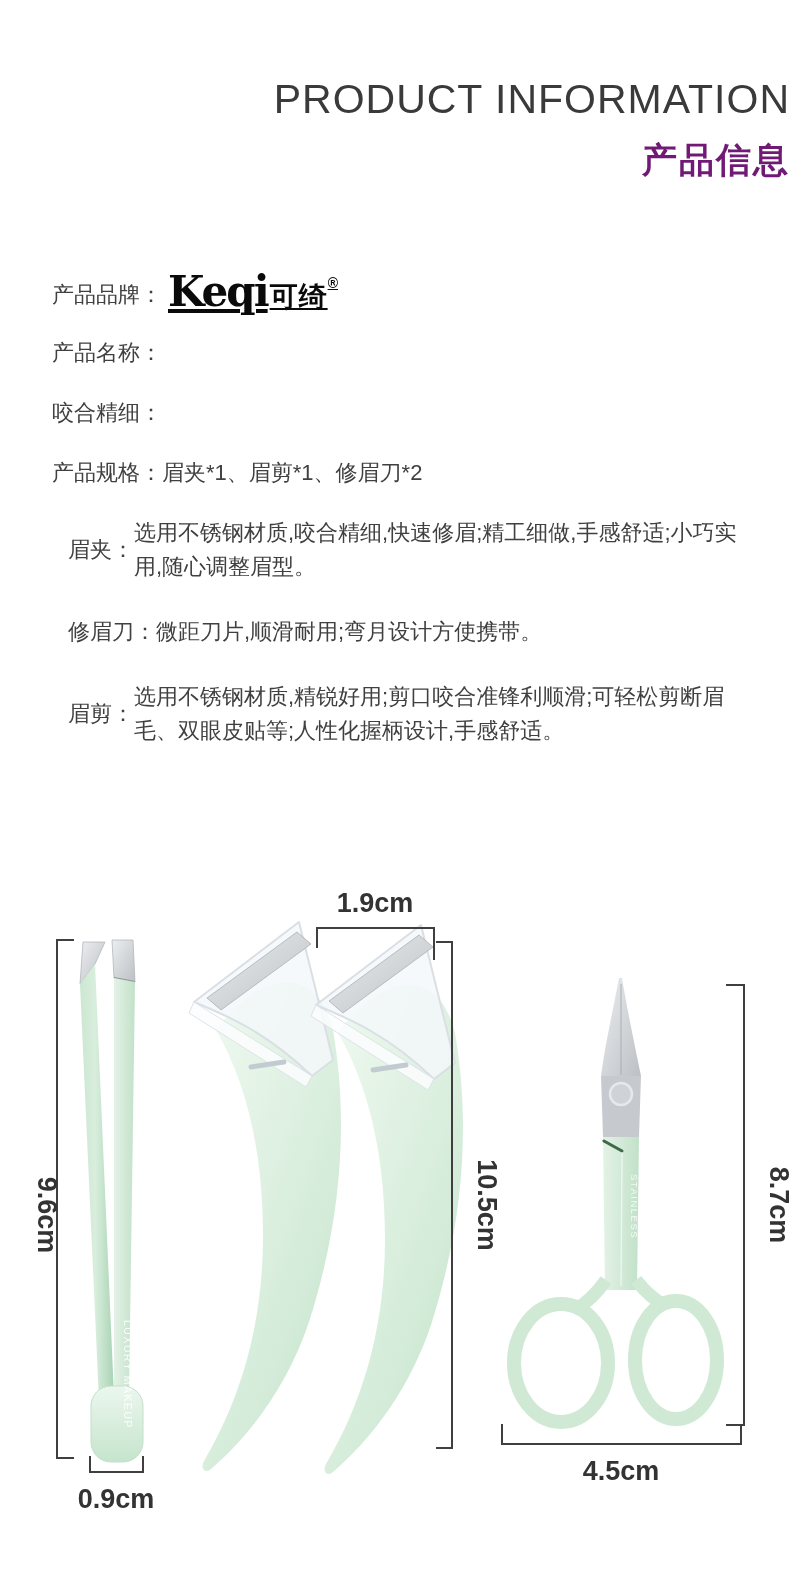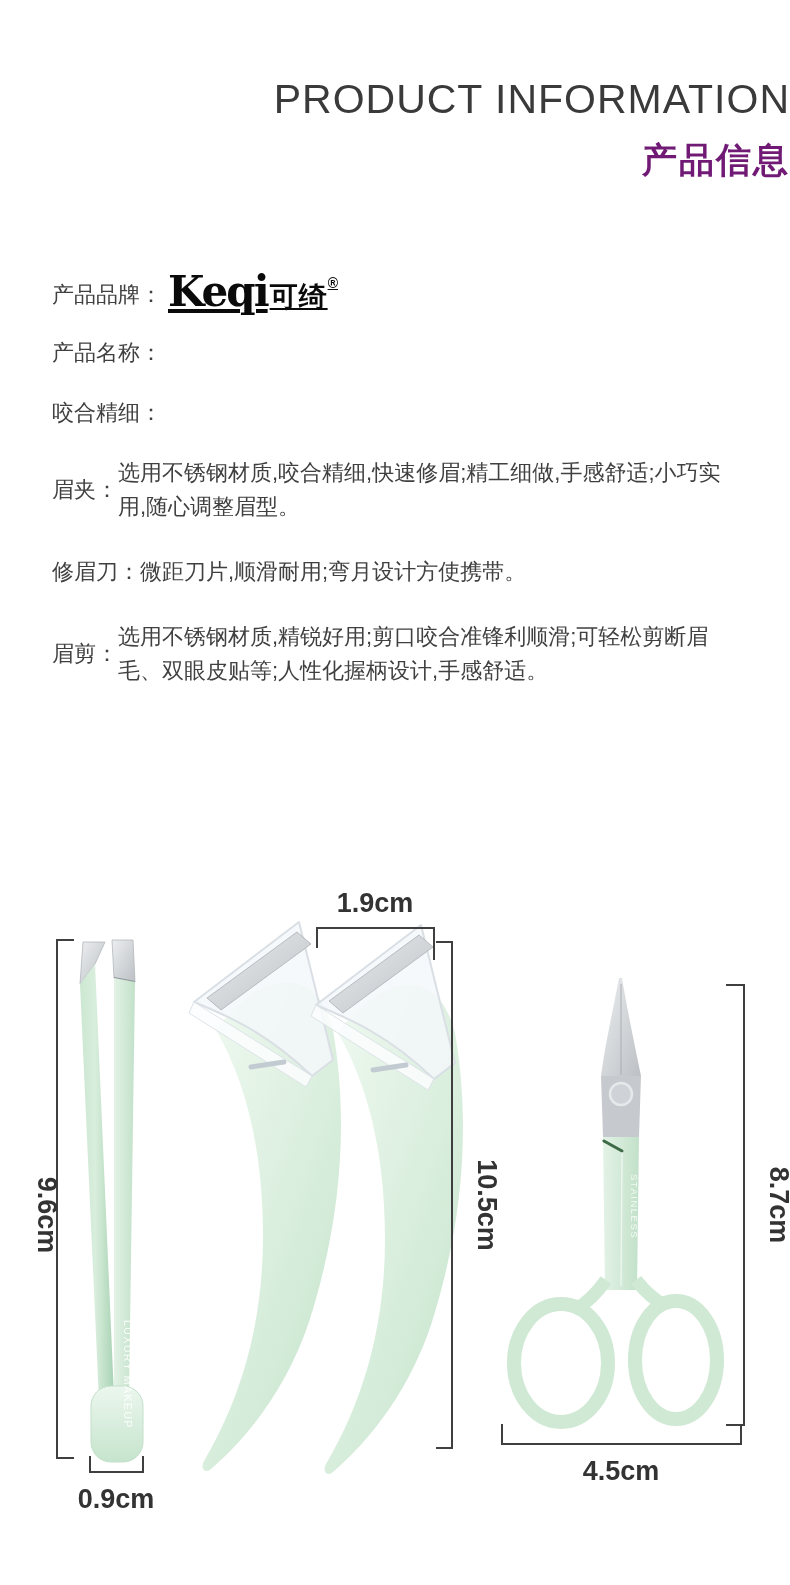--- a/index.html
+++ b/index.html
@@ -16,21 +16,21 @@
   .row{display:flex;align-items:center;line-height:1.5;}
   .row .lbl{white-space:nowrap;}
   .row .val{flex:1;}
   .brand-row{align-items:center;margin-bottom:16px;height:52px;}
   .brand-logo{display:inline-flex;align-items:baseline;color:#0a0a0a;margin-left:6px;text-decoration:underline;}
   .logo-latin{font-family:"DejaVu Serif","Liberation Serif",serif;font-size:42px;font-weight:bold;letter-spacing:-2px;line-height:1;}
   .logo-cjk{font-size:28px;font-weight:bold;margin-left:2px;letter-spacing:1px;}
   .logo-reg{font-size:14px;font-weight:bold;align-self:flex-start;margin-top:2px;}
   .spec-row{margin-bottom:27px;}
   .spec-row:last-of-type{margin-bottom:30px;}
-  .desc-row{margin-bottom:31px;line-height:1.55;}
+  .desc-row{margin-bottom:31px;line-height:1.55;margin-left:16px;}
   
   .diagram{position:absolute;top:880px;left:0;width:790px;height:705px;}
   svg text.dim{font-family:"Liberation Sans","DejaVu Sans",sans-serif;font-weight:bold;font-size:27px;fill:#333333;}
   svg text.engrave{font-family:"Liberation Sans","DejaVu Sans",sans-serif;fill:#ffffff;}
 </style>
 </head>
 <body>
 
 <div class="canvas">
 
@@ -48,20 +48,24 @@
         <span class="logo-cjk">可绮</span>
         <span class="logo-reg">®</span>
       </span>
     </div>
 
     <div class="row spec-row">
       <span class="lbl">产品名称：</span>
     </div>
     <div class="row spec-row">
       <span class="lbl">咬合精细：</span>
+    </div>
+    <div class="row spec-row">
+      <span class="lbl">产品规格：</span>
+      <span class="val">眉夹*1、眉剪*1、修眉刀*2</span>
     </div>
 
     <div class="row desc-row">
       <span class="lbl">眉夹：</span>
       <span class="val">选用不锈钢材质,咬合精细,快速修眉;精工细做,手感舒适;小巧实用,随心调整眉型。</span>
     </div>
     <div class="row desc-row">
       <span class="lbl">修眉刀：</span>
       <span class="val">微距刀片,顺滑耐用;弯月设计方使携带。</span>
     </div>

